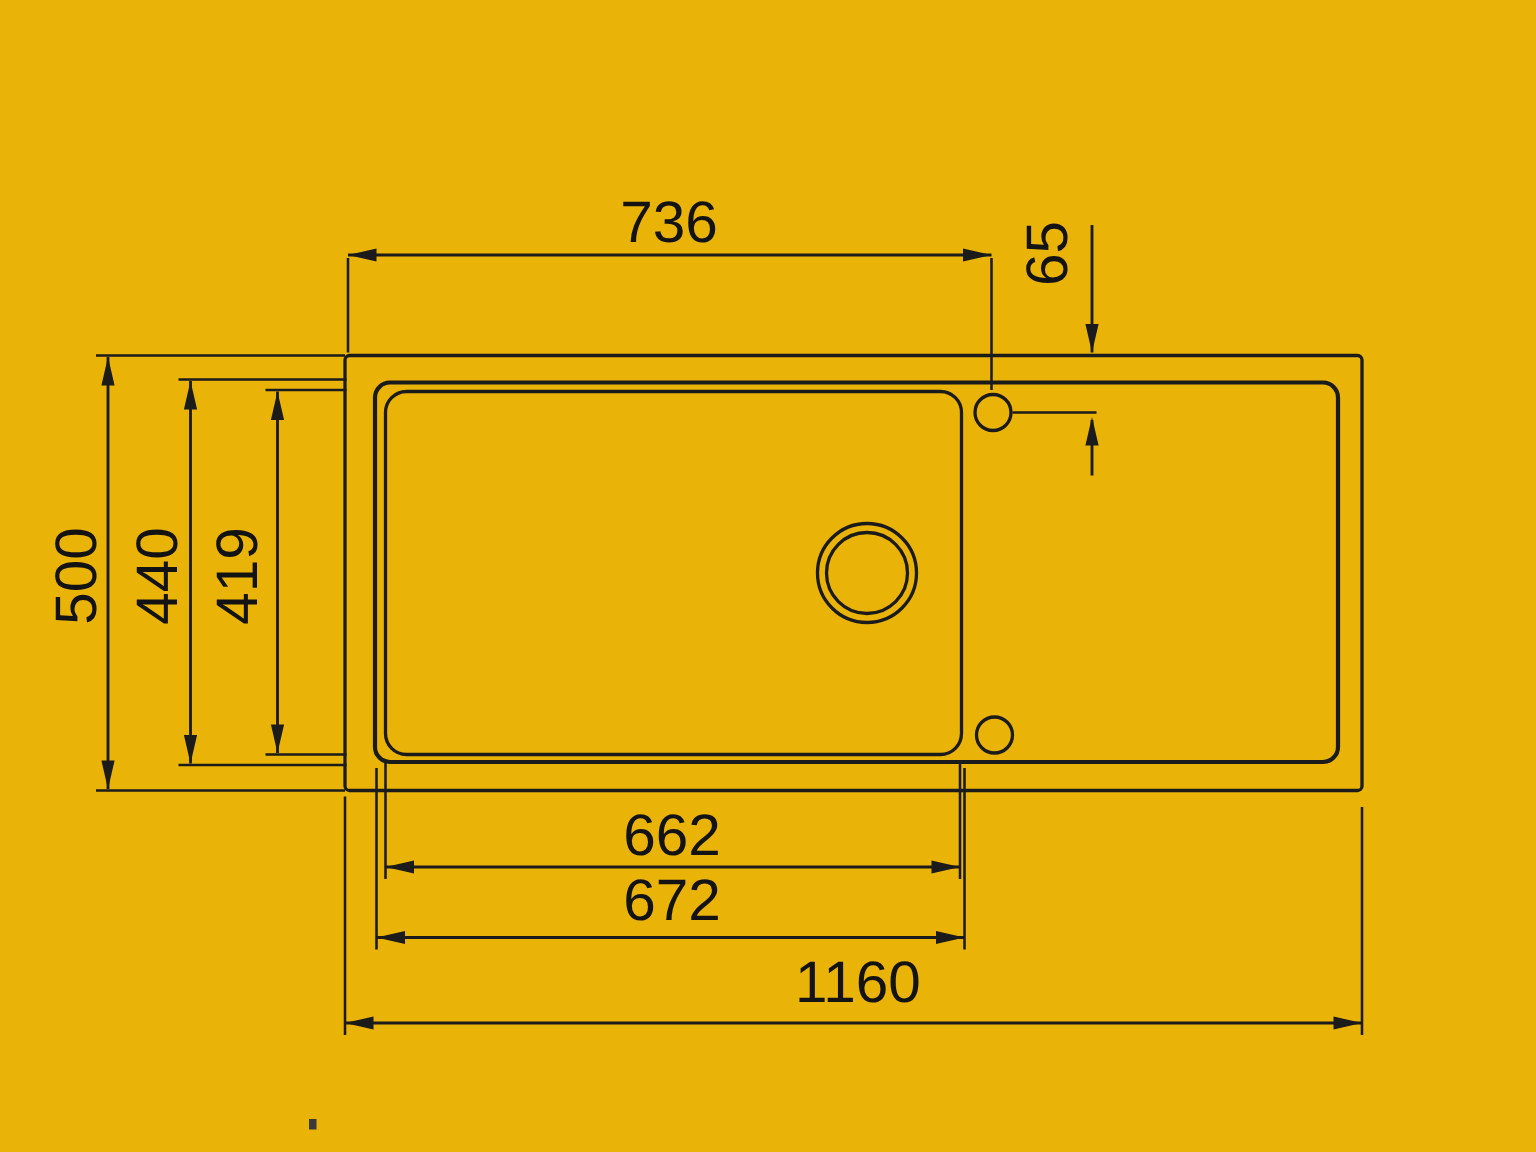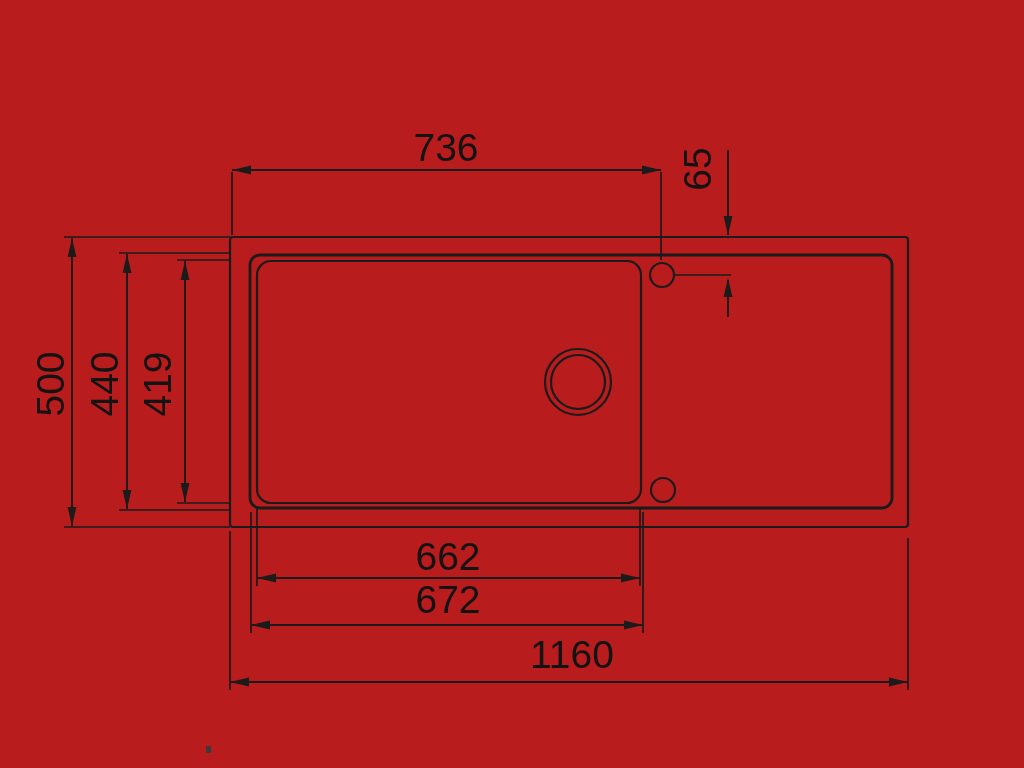--- a/index.html
+++ b/index.html
@@ -8,21 +8,21 @@
     width: 1024px;
     height: 768px;
     background: #ffffff;
     overflow: hidden;
     font-family: "Liberation Sans", sans-serif;
   }
   .canvas {
     position: relative;
     width: 1024px;
     height: 768px;
-    background: #b91c1c;
+    background: #eab308;
   }
   svg { display: block; }
   .edge   { fill: none; stroke: #1b1b1b; stroke-width: 2.2; }
   .rim    { fill: none; stroke: #1b1b1b; stroke-width: 2.8; }
   .bowl   { fill: none; stroke: #1b1b1b; stroke-width: 2.2; }
   .hole   { fill: none; stroke: #1b1b1b; stroke-width: 2.2; }
   .dimline{ fill: none; stroke: #1b1b1b; stroke-width: 1.9; }
   .extline{ fill: none; stroke: #1b1b1b; stroke-width: 1.7; }
   .arrow  { fill: #1b1b1b; stroke: none; }
   .dimtext{

